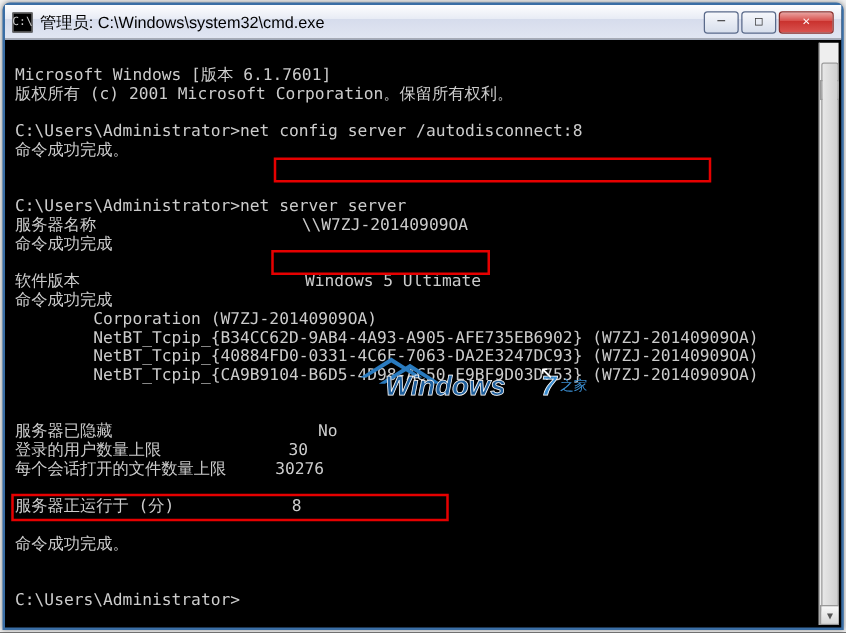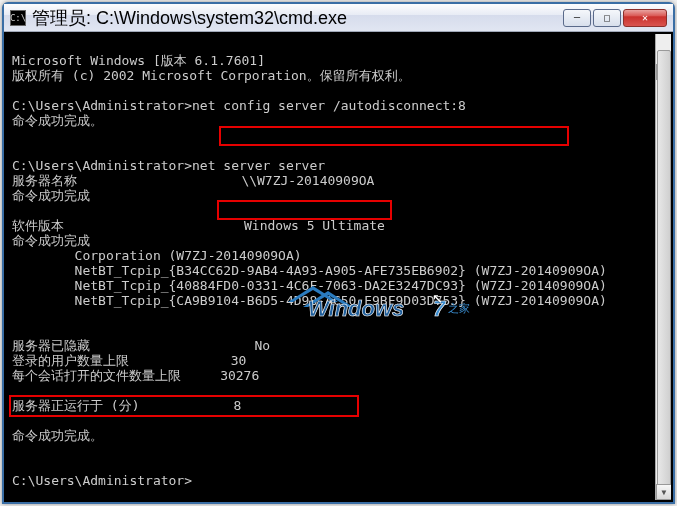--- a/index.html
+++ b/index.html
@@ -1,20 +1,20 @@
 <!DOCTYPE html>
 <html><head>
 <meta charset="utf-8">
 <style>
 * { margin:0; padding:0; box-sizing:border-box; }
 body { width:677px; height:506px; background:#f0f0f0; font-family:"Consolas","SimSun",monospace; position:relative; overflow:hidden; }
 .window { position:absolute; top:2px; left:2px; width:673px; height:502px; background:#000; border:2px solid #3a6ea5; border-radius:6px 6px 0 0; box-shadow:0 0 4px rgba(0,0,0,0.4); }
 .titlebar { height:28px; background:linear-gradient(to bottom,#fdfdfe 0%,#e8ecf5 40%,#d6dcec 41%,#e1e6f2 100%); display:flex; align-items:center; padding:0 6px; border-bottom:1px solid #a0a8b8; }
 .titlebar-icon { width:16px; height:16px; background:#000; border:1px solid #666; margin-right:6px; font-size:9px; color:#ccc; display:flex; align-items:center; justify-content:center; }
-.titlebar-text { flex:1; font-size:18px; color:#000; font-family:"Microsoft YaHei","SimSun",sans-serif; }
+.titlebar-text { flex:1; font-size:13px; color:#000; font-family:"Microsoft YaHei","SimSun",sans-serif; }
 .titlebar-btns { display:flex; gap:0; }
 .tbtn { width:28px; height:18px; border:1px solid #5a6a8a; background:linear-gradient(to bottom,#f5f7fb,#d8dfec); border-radius:3px; display:flex; align-items:center; justify-content:center; font-size:10px; color:#333; margin-left:2px; }
 .tbtn.close { width:44px; background:linear-gradient(to bottom,#e9a3a0 0%,#d9534f 40%,#c9302c 41%,#d9534f 100%); color:#fff; border-color:#8b2f2b; }
 .term { position:absolute; top:30px; left:2px; right:2px; bottom:2px; background:#000; color:#ccc; font-size:13px; line-height:15px; padding:4px 6px; white-space:pre; font-family:"NSimSun","Consolas",monospace; overflow:hidden; }
 .hl { position:absolute; border:2px solid #e60000; pointer-events:none; }
 .hl1 { top:28px; left:207px; width:350px; height:20px; }
 .hl2 { top:42px; left:205px; width:175px; height:20px; }
 .hl3 { top:-3px; left:-3px; width:350px; height:22px; }
 .r { position:relative; display:inline-block; }
 .scrollbar { position:absolute; right:0; top:0; width:16px; height:100%; background:#eee; border-left:1px solid #aaa; }
@@ -35,21 +35,21 @@
     <div class="titlebar-text">管理员: C:\Windows\system32\cmd.exe</div>
     <div class="titlebar-btns">
       <div class="tbtn">─</div>
       <div class="tbtn">□</div>
       <div class="tbtn close">✕</div>
     </div>
   </div>
 
   <div class="term">
 <span>Microsoft Windows [版本 6.1.7601]</span>
-<span>版权所有 (c) 2002 Microsoft Corporation。保留所有权利。</span>
+<span>版权所有 (c) 2001 Microsoft Corporation。保留所有权利。</span>
 
 <span class="r"><span>C:\Users\Administrator&gt;</span><span>net config server /autodisconnect:8</span><span class="hl hl1"></span></span>
 <span>命令成功完成。</span>
 
 
 <span class="r"><span>C:\Users\Administrator&gt;</span><span>net server server</span><span class="hl hl2"></span></span>
 <span>服务器名称</span>                     <span>\\W7ZJ-20140909OA</span>
 <span>命令成功完成</span>
 
 <span>软件版本</span>                       <span>Windows 5 Ultimate</span>

